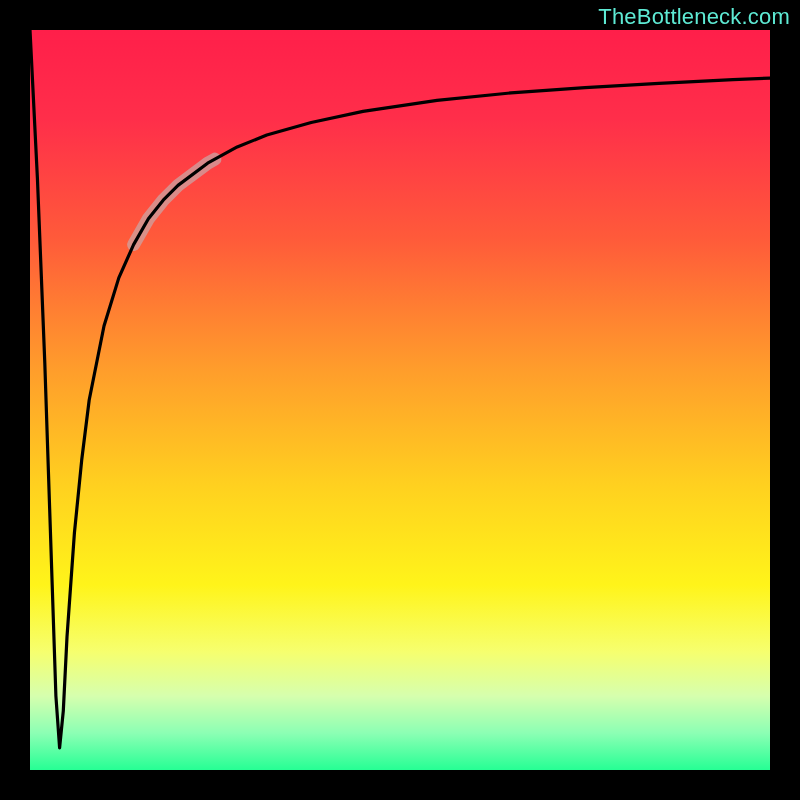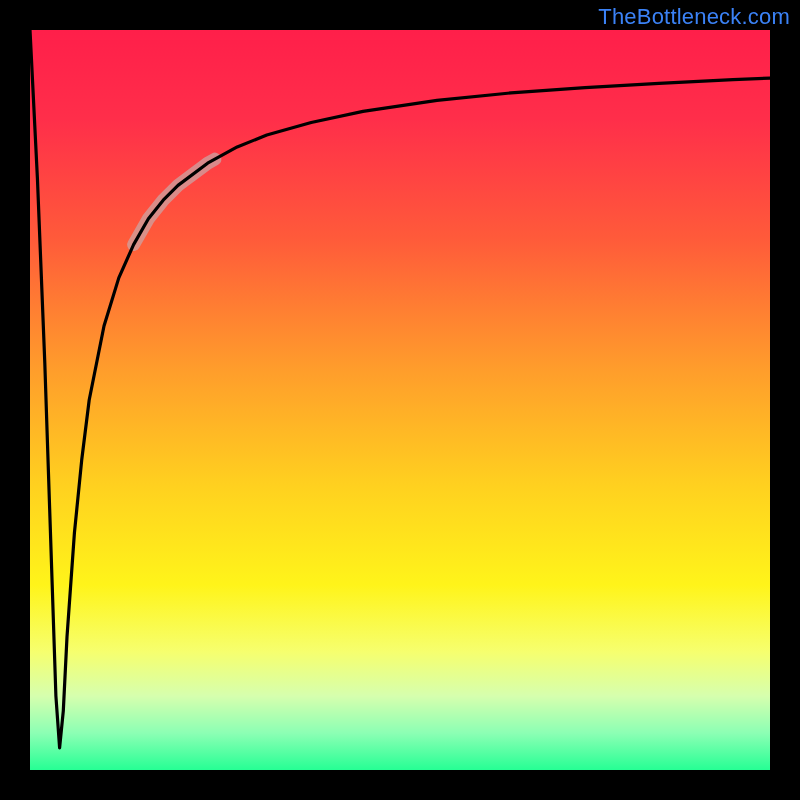--- a/index.html
+++ b/index.html
@@ -13,21 +13,21 @@
   }
   .stage {
     position: relative;
     width: 800px;
     height: 800px;
   }
   .watermark {
     position: absolute;
     top: 4px;
     right: 10px;
-    color: #3b82f6;
+    color: #5eead4;
     font-size: 22px;
     font-weight: 500;
     letter-spacing: 0.2px;
     pointer-events: none;
   }
   svg {
     position: absolute;
     top: 0;
     left: 0;
   }

